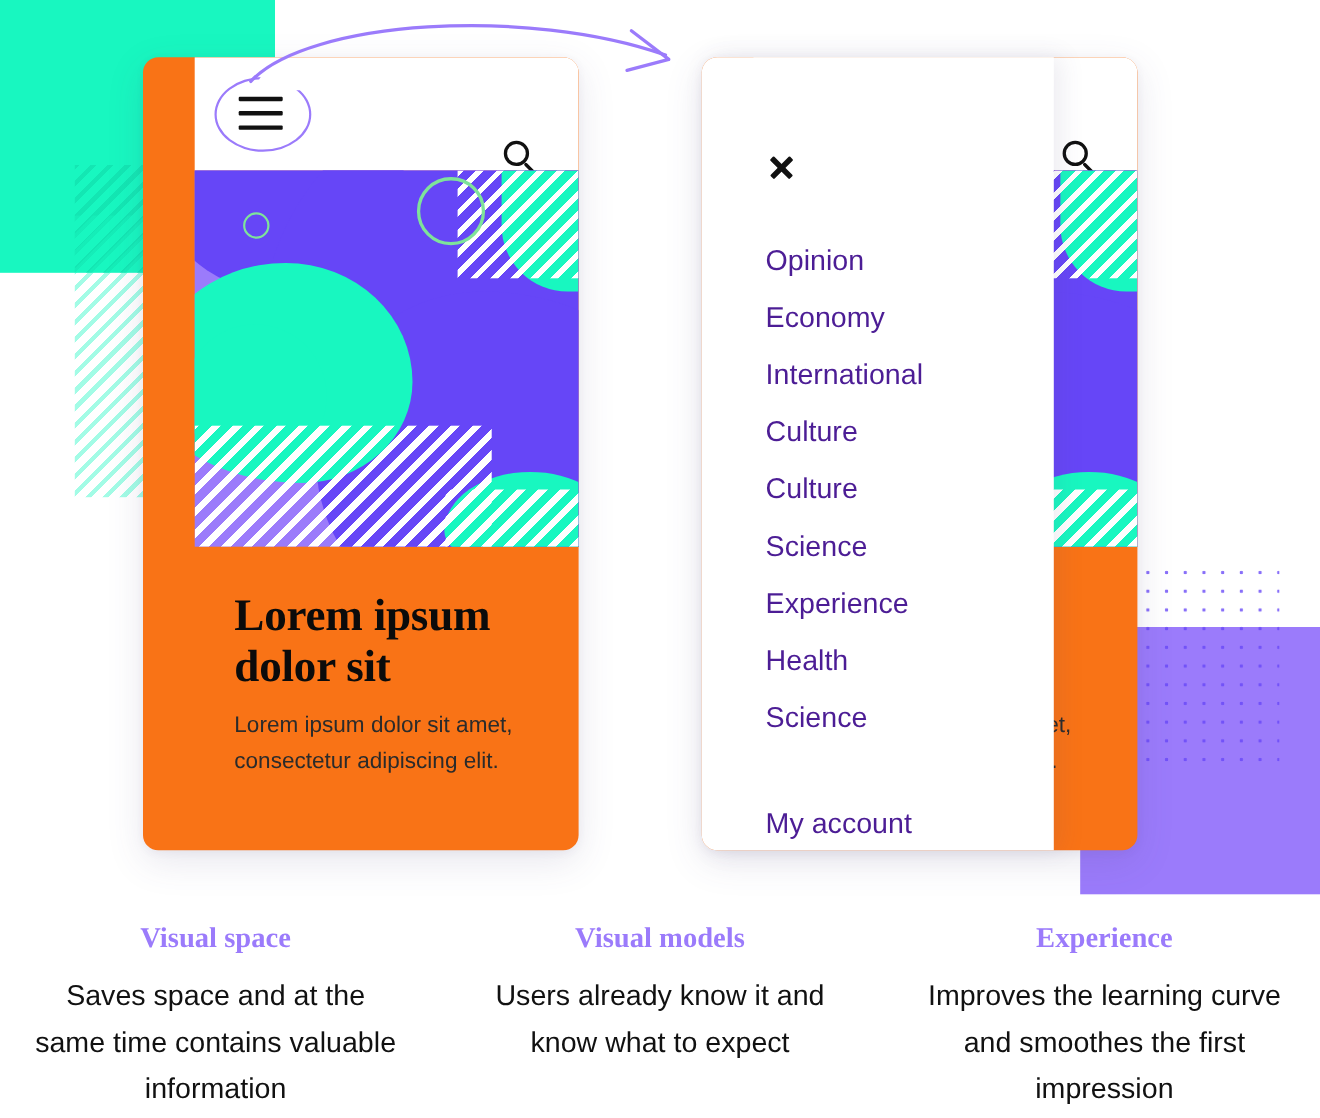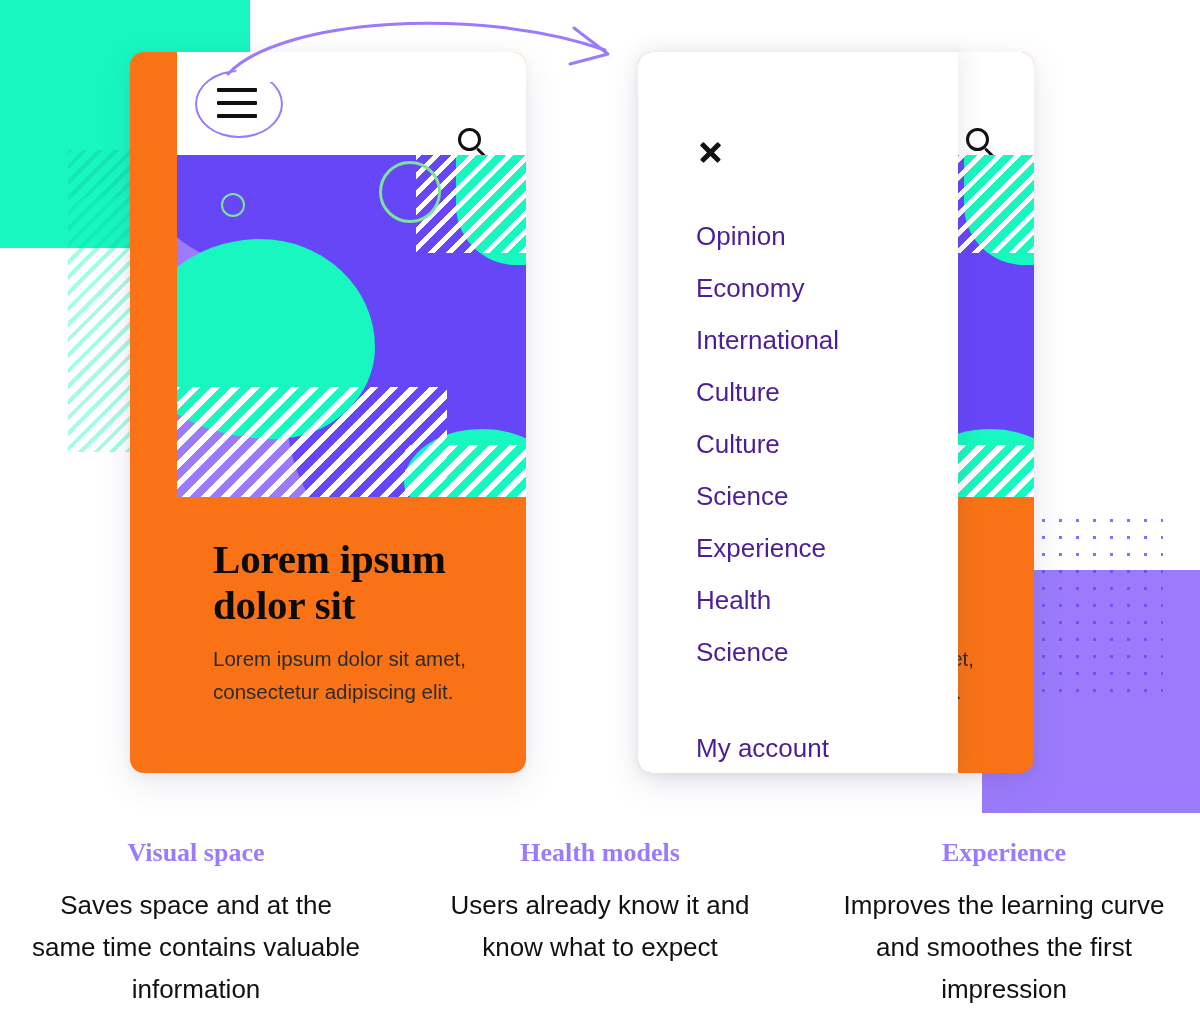--- a/index.html
+++ b/index.html
@@ -328,20 +328,20 @@
   <path d="M 78 74 C 130 18, 330 6, 455 50" fill="none" stroke="#9B7BFB" stroke-width="3" stroke-linecap="round"></path>
   <path d="M 424 28 L 458 54 L 420 64" fill="none" stroke="#9B7BFB" stroke-width="3" stroke-linecap="round" stroke-linejoin="round"></path>
 </svg>
 
 <div class="captions">
   <div class="caption">
     <div class="caption-title">Visual space</div>
     <div class="caption-text">Saves space and at the same time contains valuable information</div>
   </div>
   <div class="caption">
-    <div class="caption-title">Health models</div>
+    <div class="caption-title">Visual models</div>
     <div class="caption-text">Users already know it and know what to expect</div>
   </div>
   <div class="caption">
     <div class="caption-title">Experience</div>
     <div class="caption-text">Improves the learning curve and smoothes the first impression</div>
   </div>
 </div>
 
 </body></html>

